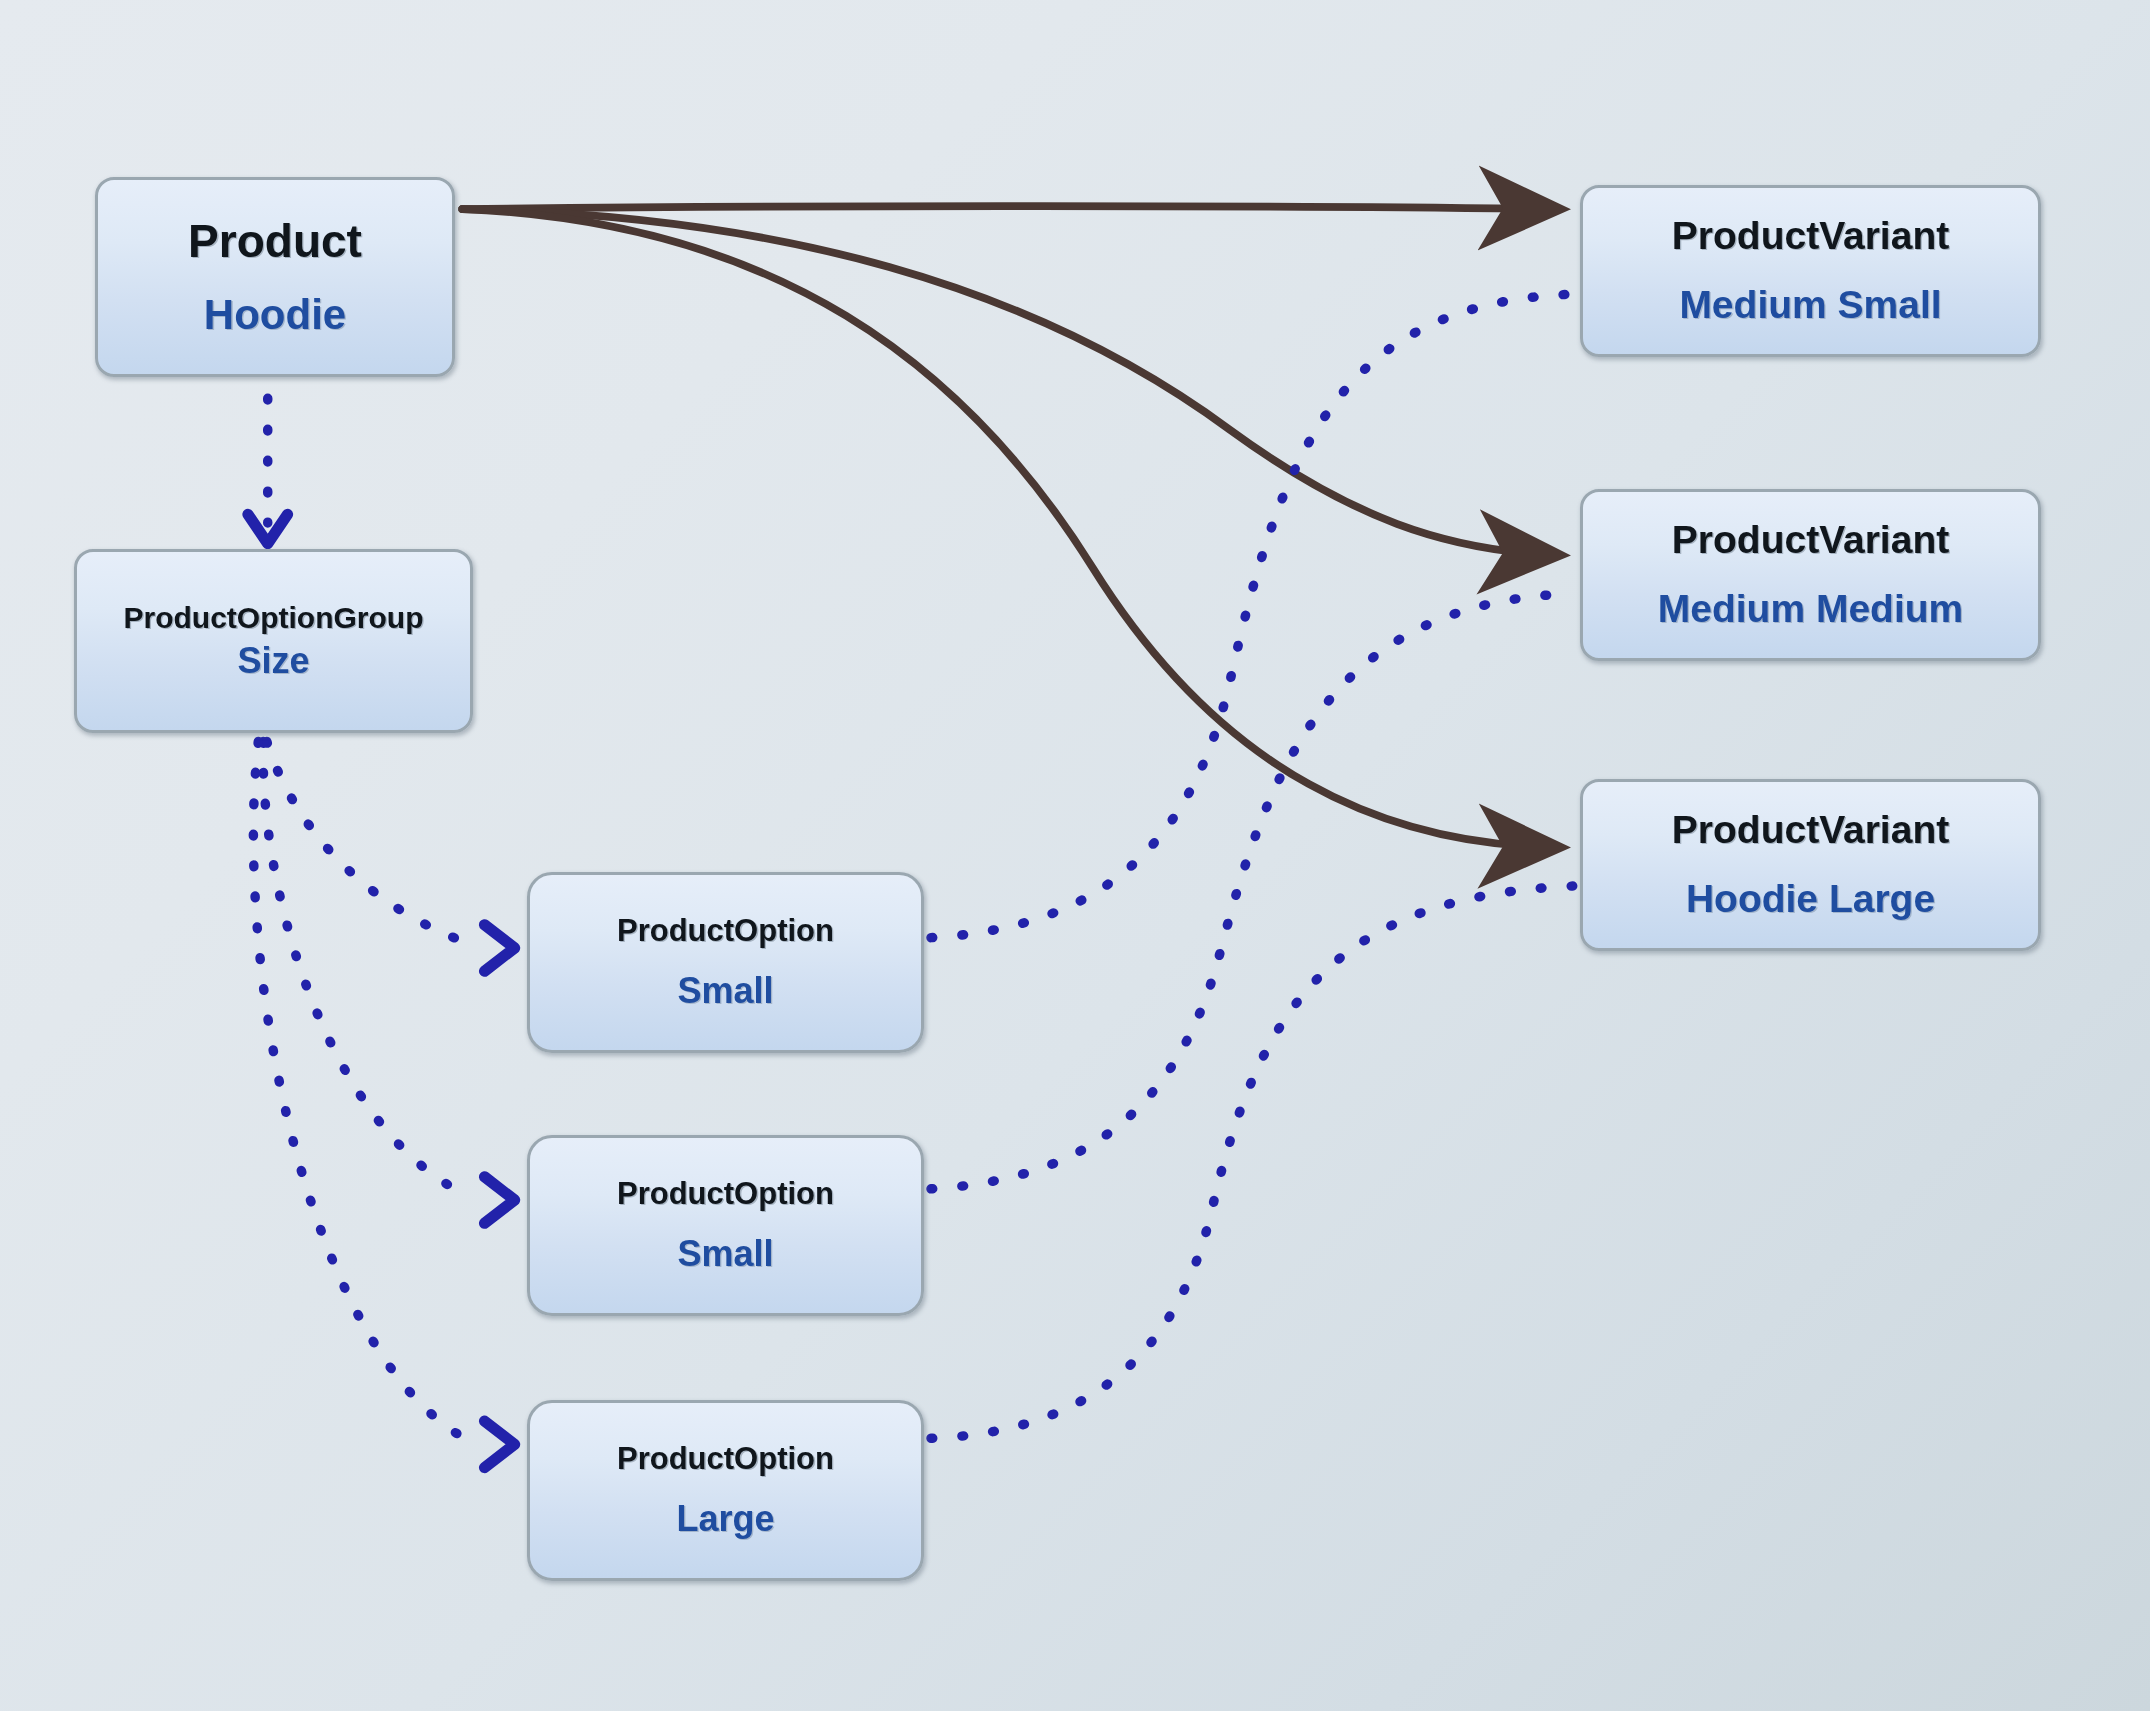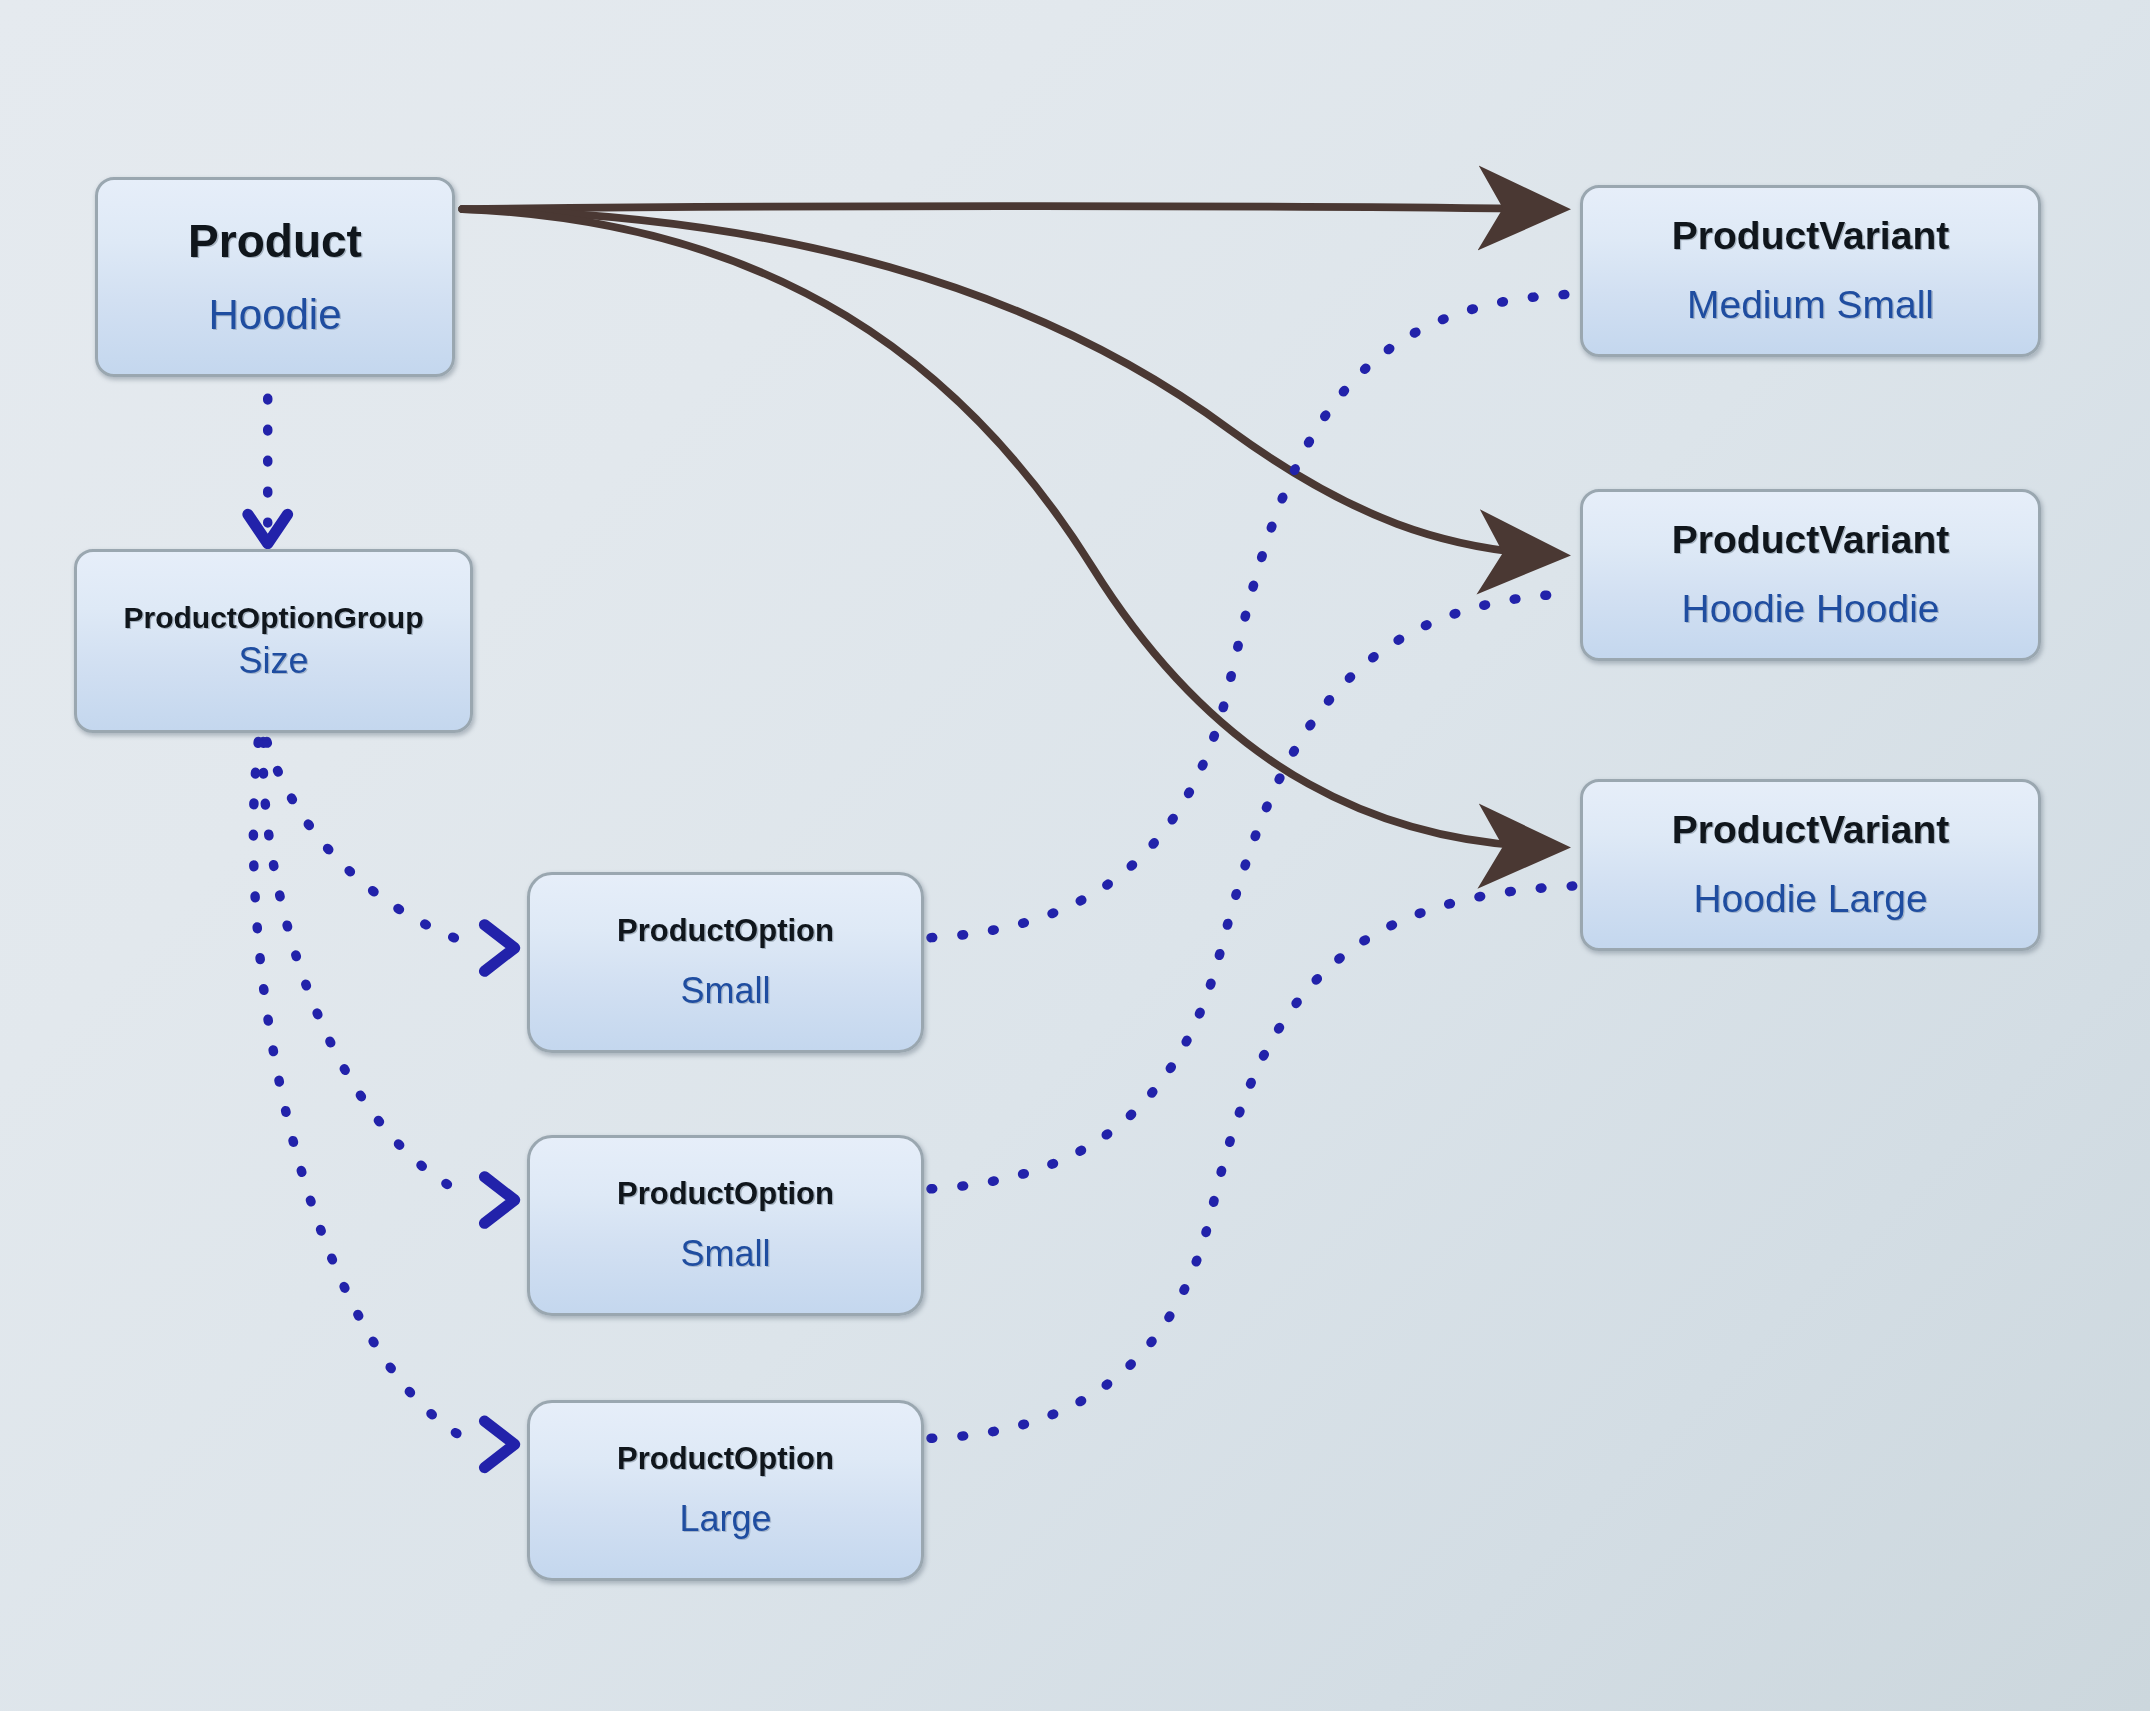--- a/index.html
+++ b/index.html
@@ -37,21 +37,21 @@
   .node .type {
     color: #10161c;
     font-weight: bold;
     text-shadow: 1.3px 1.3px 0 rgba(120,135,150,0.55);
     line-height: 1.05;
     text-align: left;
     white-space: nowrap;
   }
   .node .value {
     color: #1f4da0;
-    font-weight: normal;
+    font-weight: bold;
     text-shadow: 1.3px 1.3px 0 rgba(120,140,165,0.5);
     line-height: 1.05;
     text-align: center;
     white-space: nowrap;
   }
 
   
   #node-product { left: 95px; top: 177px; width: 360px; height: 200px; }
   #node-product .type  { font-size: 46px; margin-bottom: 27.5px; }
   #node-product .value { font-size: 42px; }
@@ -153,21 +153,21 @@
     <div class="value">Large</div>
   </div>
 
   <div class="node node-variant" id="node-variant-0">
     <div class="type">ProductVariant</div>
     <div class="value">Medium Small</div>
   </div>
 
   <div class="node node-variant" id="node-variant-1">
     <div class="type">ProductVariant</div>
-    <div class="value">Hoodie Hoodie</div>
+    <div class="value">Medium Medium</div>
   </div>
 
   <div class="node node-variant" id="node-variant-2">
     <div class="type">ProductVariant</div>
     <div class="value">Hoodie Large</div>
   </div>
 
 </div>
 
 

